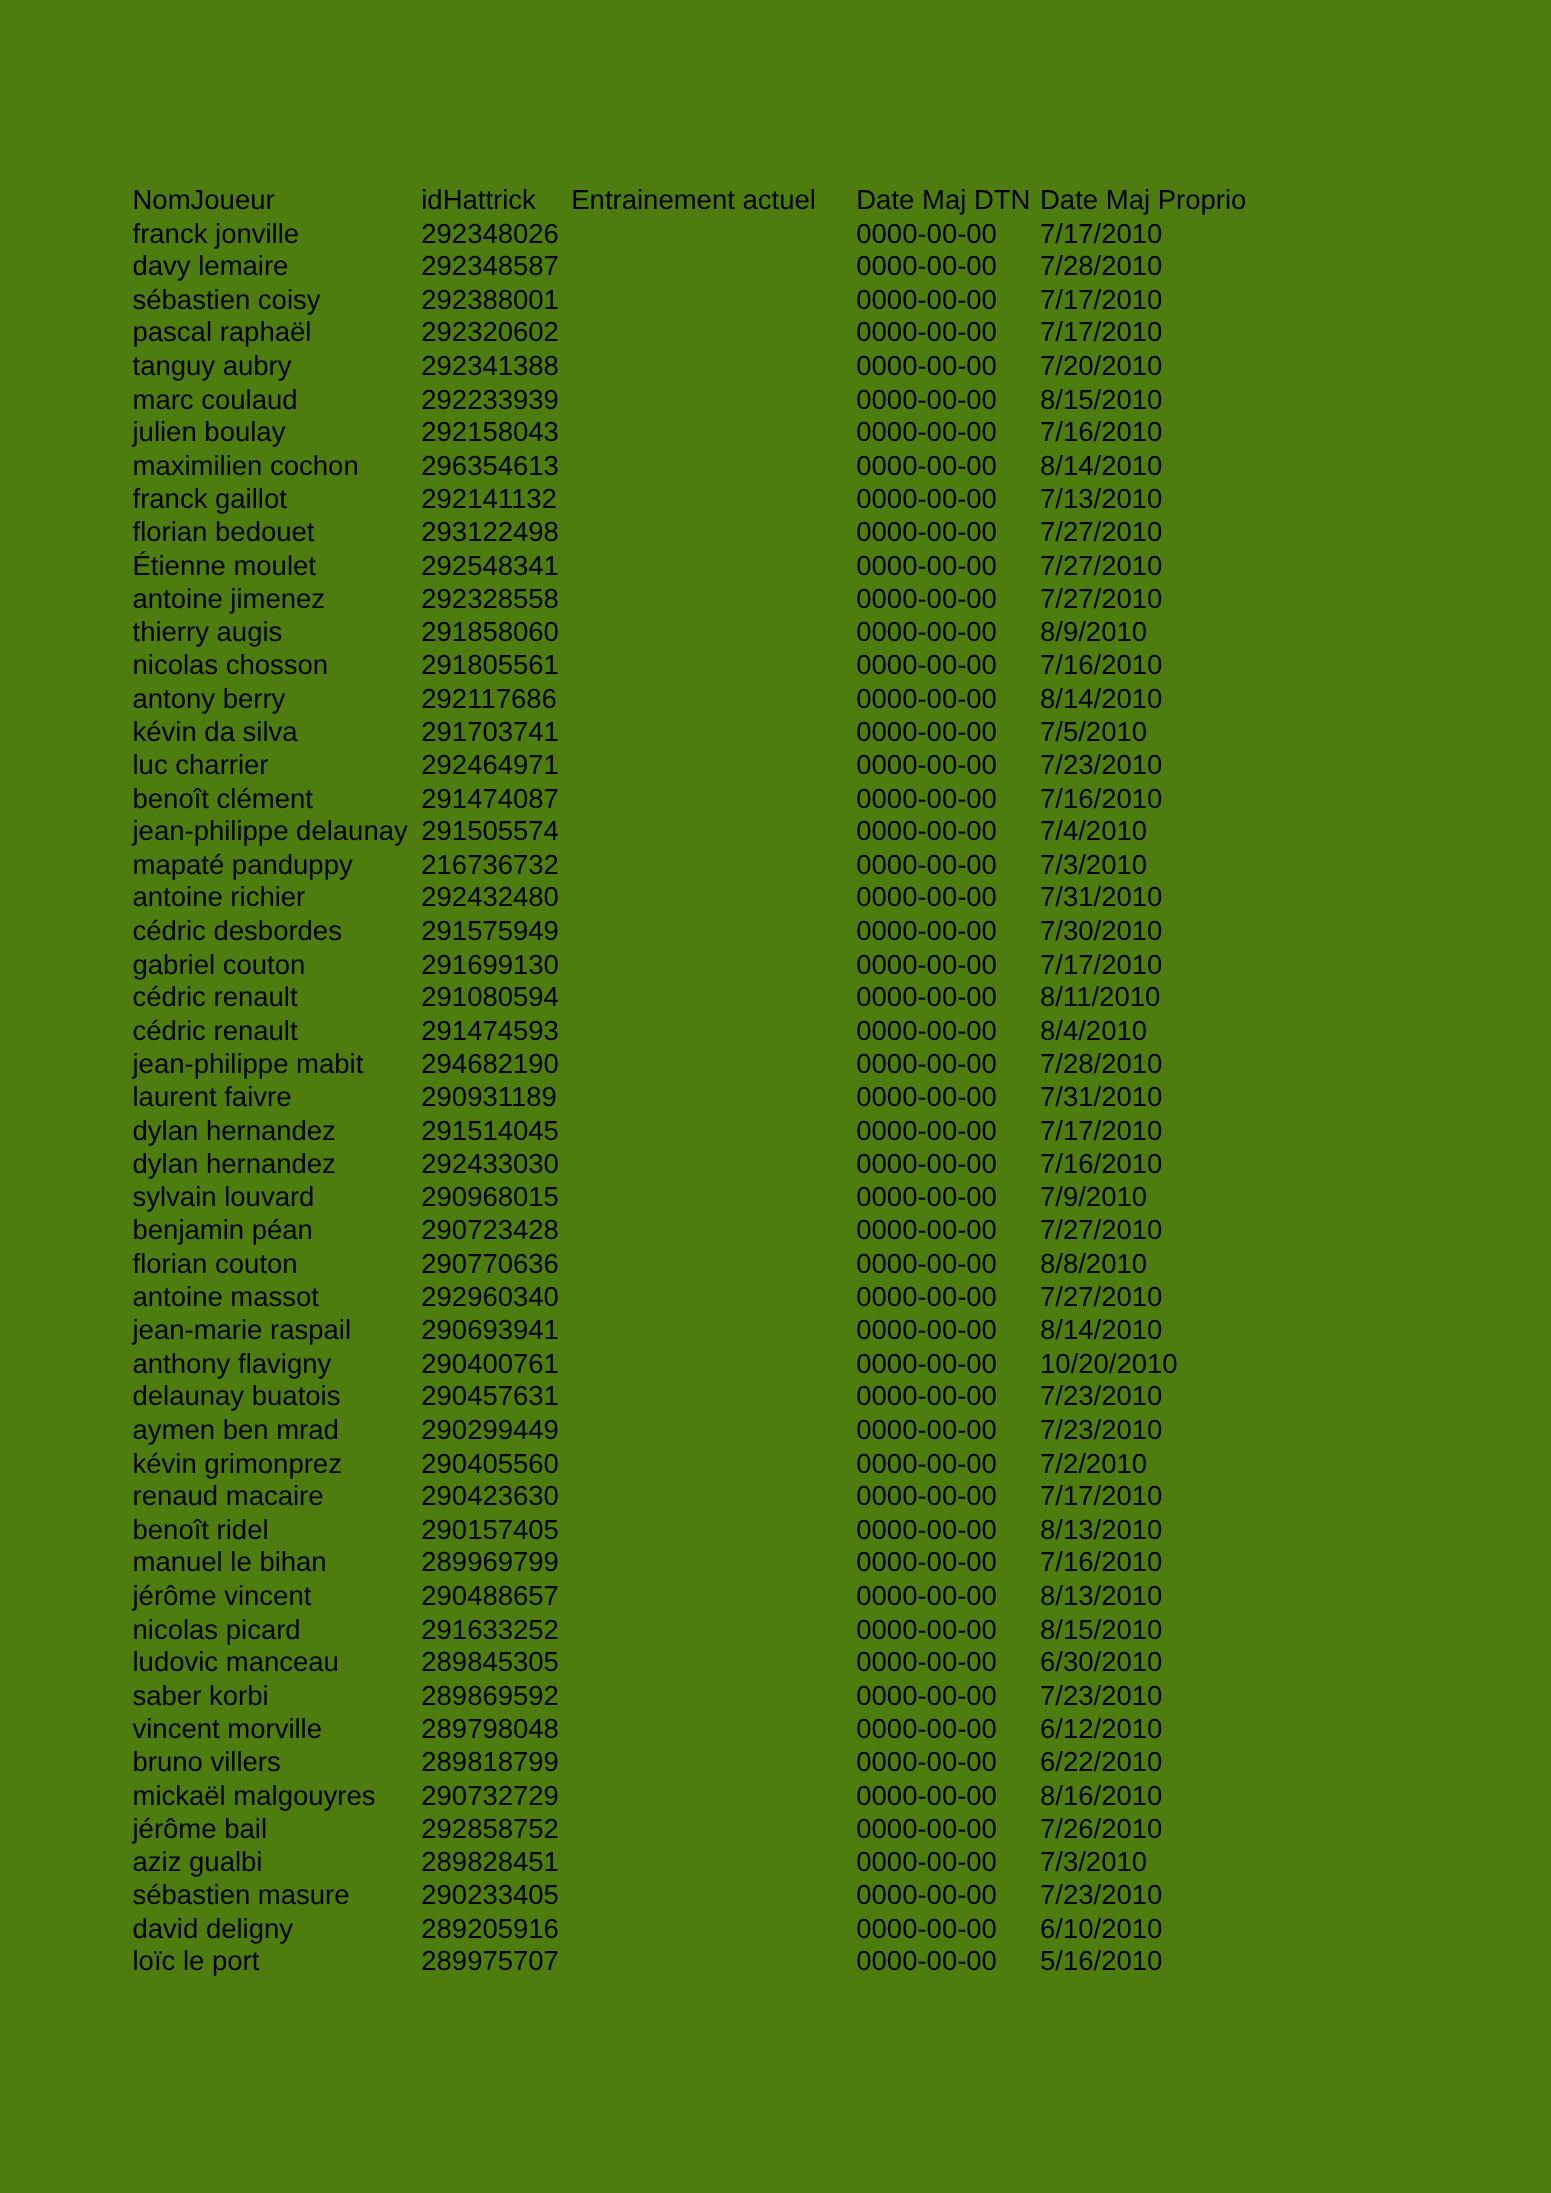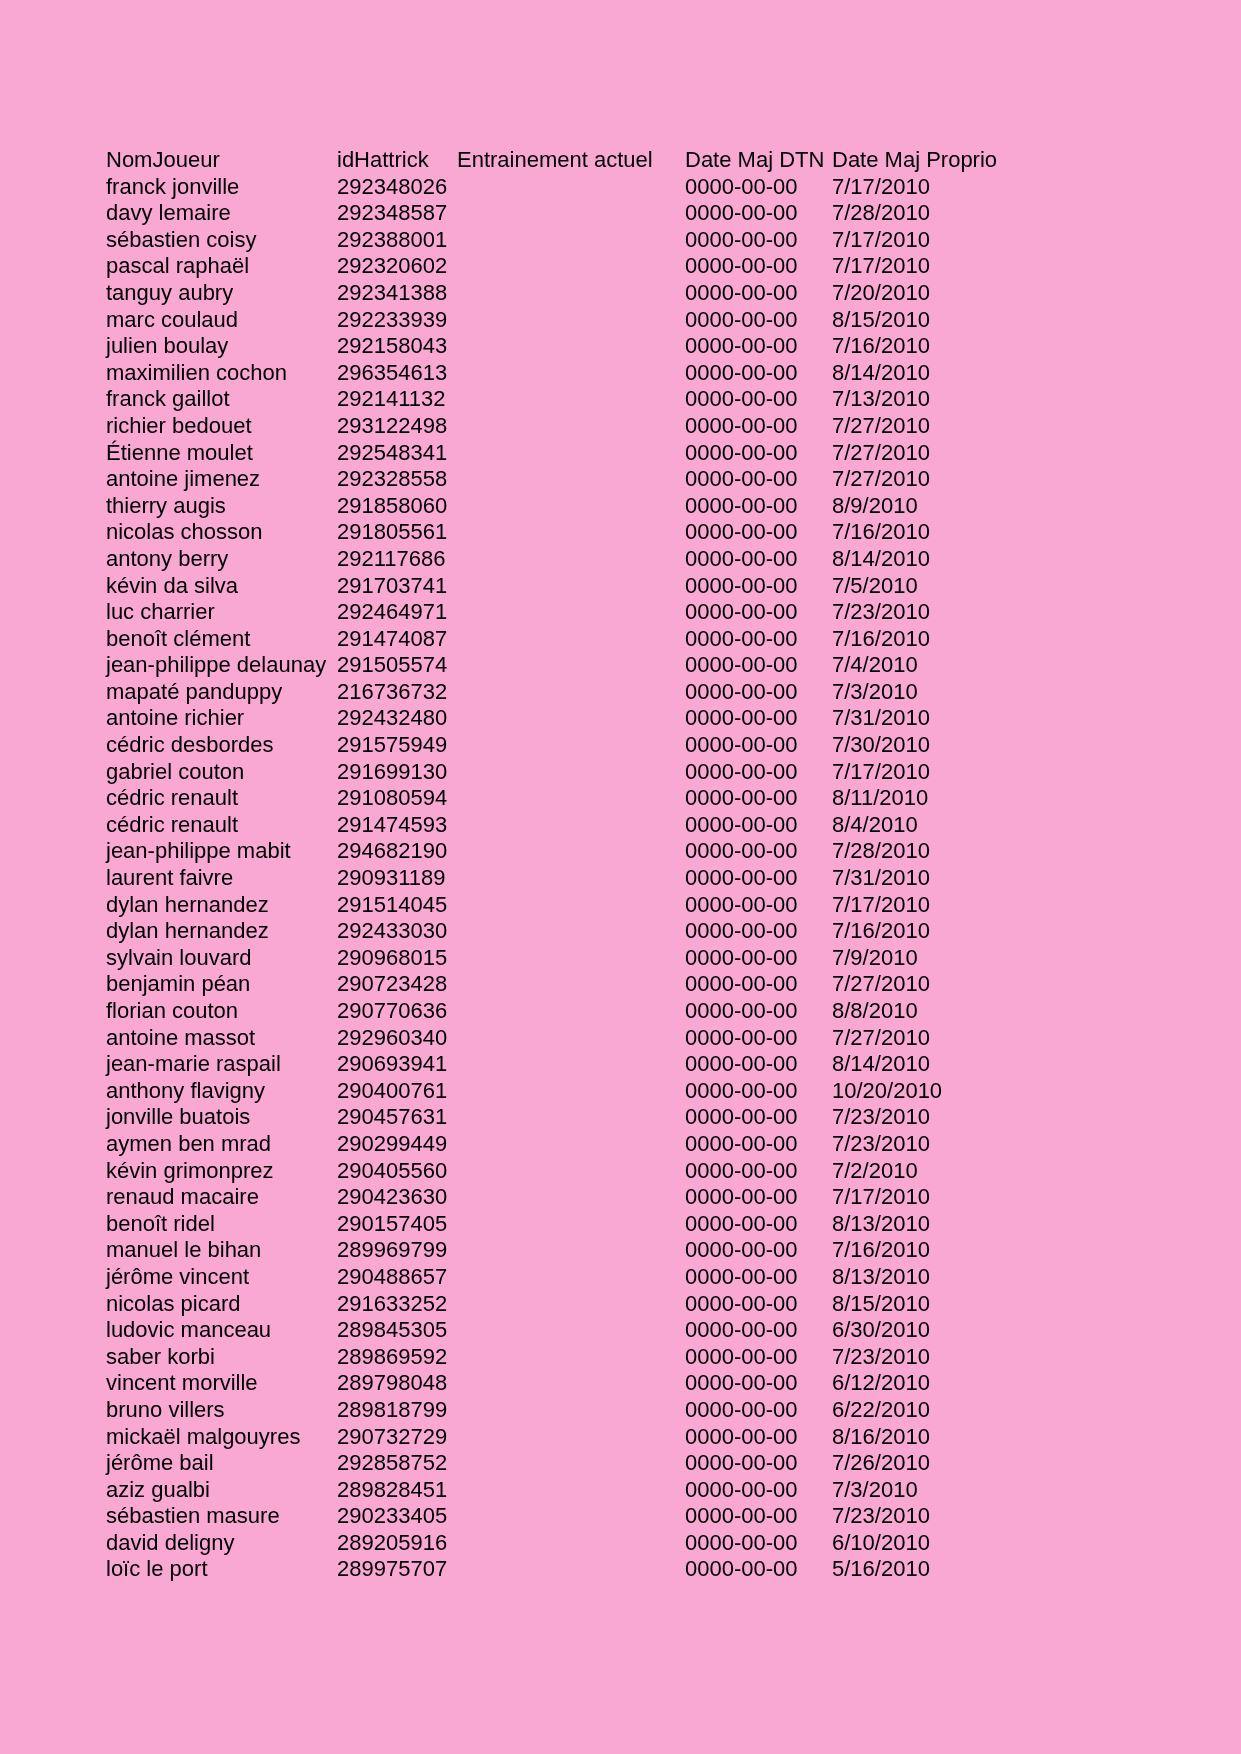--- a/index.html
+++ b/index.html
@@ -4,21 +4,21 @@
 <style>
   html, body {
     margin: 0;
     padding: 0;
     background: #ffffff;
   }
   .page {
     position: relative;
     width: 1241px;
     height: 1754px;
-    background: #f9a8d4;
+    background: #4d7c0f;
     overflow: hidden;
     font-family: "Liberation Sans", sans-serif;
     color: #000000;
   }
   .sheet {
     position: absolute;
     left: 106px;
     top: 147px;
     display: grid;
     grid-template-columns: 231px 120px 228px 147px 162px;
@@ -87,21 +87,21 @@
       <div class="cell col-0">maximilien cochon</div>
       <div class="cell col-1">296354613</div>
       <div class="cell col-2"></div>
       <div class="cell col-3">0000-00-00</div>
       <div class="cell col-4">8/14/2010</div>
       <div class="cell col-0">franck gaillot</div>
       <div class="cell col-1">292141132</div>
       <div class="cell col-2"></div>
       <div class="cell col-3">0000-00-00</div>
       <div class="cell col-4">7/13/2010</div>
-      <div class="cell col-0">richier bedouet</div>
+      <div class="cell col-0">florian bedouet</div>
       <div class="cell col-1">293122498</div>
       <div class="cell col-2"></div>
       <div class="cell col-3">0000-00-00</div>
       <div class="cell col-4">7/27/2010</div>
       <div class="cell col-0">Étienne moulet</div>
       <div class="cell col-1">292548341</div>
       <div class="cell col-2"></div>
       <div class="cell col-3">0000-00-00</div>
       <div class="cell col-4">7/27/2010</div>
       <div class="cell col-0">antoine jimenez</div>
@@ -217,21 +217,21 @@
       <div class="cell col-0">jean-marie raspail</div>
       <div class="cell col-1">290693941</div>
       <div class="cell col-2"></div>
       <div class="cell col-3">0000-00-00</div>
       <div class="cell col-4">8/14/2010</div>
       <div class="cell col-0">anthony flavigny</div>
       <div class="cell col-1">290400761</div>
       <div class="cell col-2"></div>
       <div class="cell col-3">0000-00-00</div>
       <div class="cell col-4">10/20/2010</div>
-      <div class="cell col-0">jonville buatois</div>
+      <div class="cell col-0">delaunay buatois</div>
       <div class="cell col-1">290457631</div>
       <div class="cell col-2"></div>
       <div class="cell col-3">0000-00-00</div>
       <div class="cell col-4">7/23/2010</div>
       <div class="cell col-0">aymen ben mrad</div>
       <div class="cell col-1">290299449</div>
       <div class="cell col-2"></div>
       <div class="cell col-3">0000-00-00</div>
       <div class="cell col-4">7/23/2010</div>
       <div class="cell col-0">kévin grimonprez</div>

